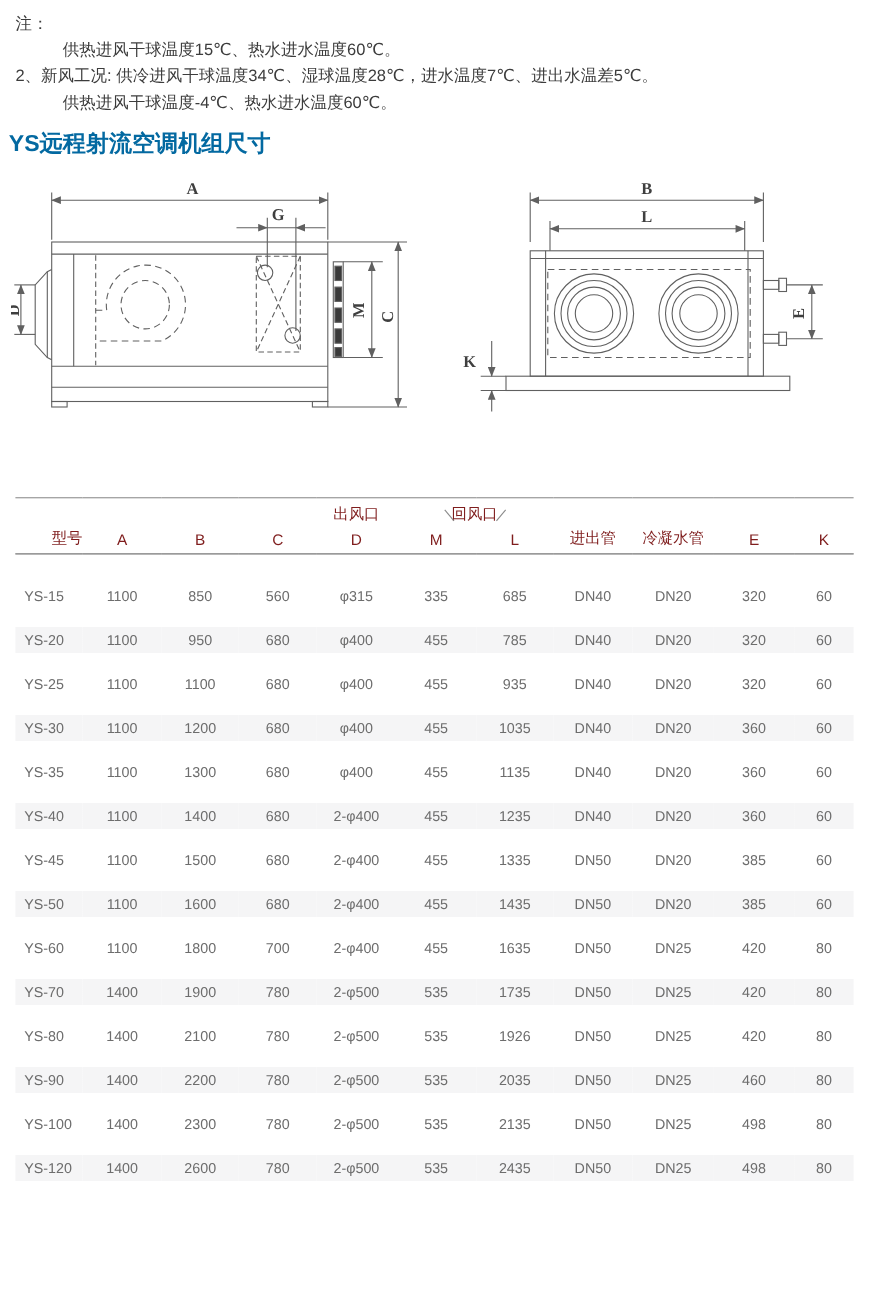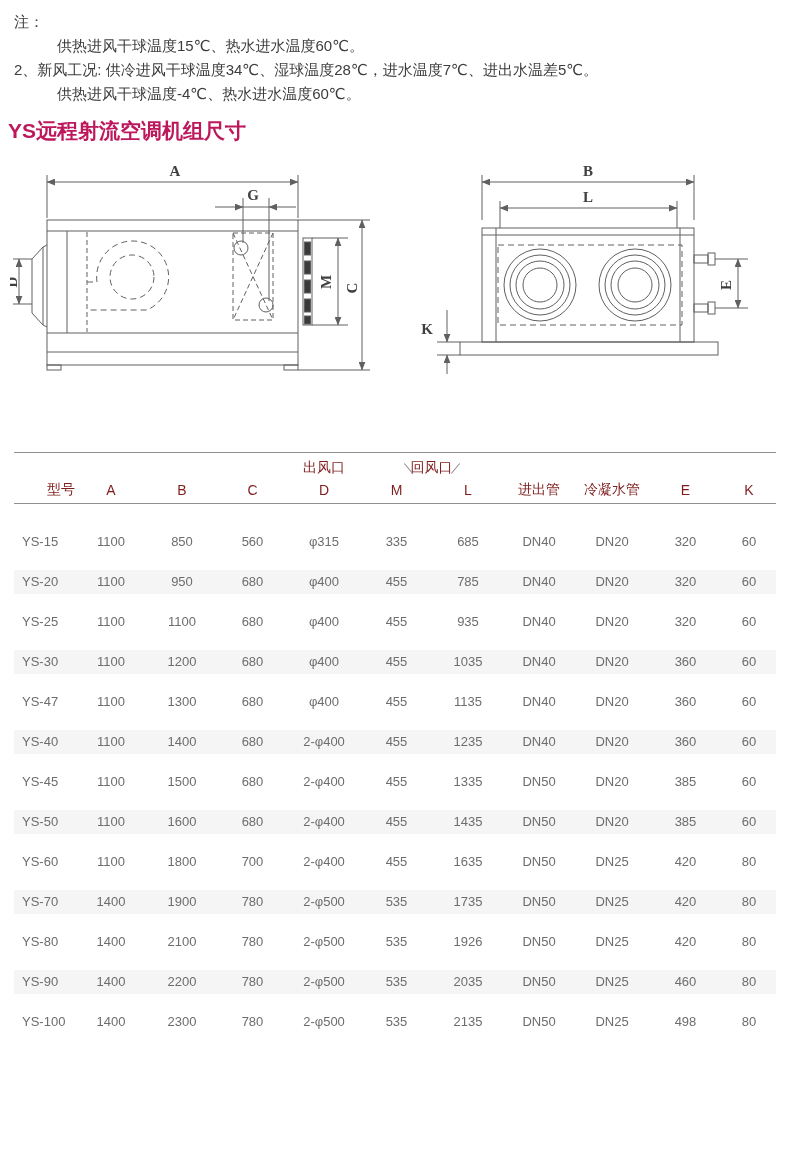--- a/index.html
+++ b/index.html
@@ -36,21 +36,21 @@
 </head>
 <body>
 
 <div class="notes">
   <div>注：</div>
   <div class="note-cont">供热进风干球温度15℃、热水进水温度60℃。</div>
   <div>2、新风工况: 供冷进风干球温度34℃、湿球温度28℃，进水温度7℃、进出水温差5℃。</div>
   <div class="note-cont">供热进风干球温度-4℃、热水进水温度60℃。</div>
 </div>
 
-<h1 class="section-title" style="color: #be185d;">YS远程射流空调机组尺寸</h1>
+<h1 class="section-title" style="color: #0369a1;">YS远程射流空调机组尺寸</h1>
 
 <div class="diagrams">
 
   <svg class="svg-side" width="370" height="222" viewBox="0 0 370 222">
     <defs>
       <marker id="arr" viewBox="0 0 10 8" refX="9.5" refY="4" markerWidth="9" markerHeight="7" orient="auto-start-reverse">
         <path d="M0,0 L10,4 L0,8 z" fill="#606060"></path>
       </marker>
     </defs>
     <g stroke="#606060" stroke-width="1" fill="none">
@@ -263,21 +263,21 @@
         <td>680</td>
         <td>φ400</td>
         <td>455</td>
         <td>1035</td>
         <td>DN40</td>
         <td>DN20</td>
         <td>360</td>
         <td>60</td>
       </tr>
       <tr class="">
-        <td>YS-47</td>
+        <td>YS-35</td>
         <td>1100</td>
         <td>1300</td>
         <td>680</td>
         <td>φ400</td>
         <td>455</td>
         <td>1135</td>
         <td>DN40</td>
         <td>DN20</td>
         <td>360</td>
         <td>60</td>
@@ -379,14 +379,27 @@
         <td>2300</td>
         <td>780</td>
         <td>2-φ500</td>
         <td>535</td>
         <td>2135</td>
         <td>DN50</td>
         <td>DN25</td>
         <td>498</td>
         <td>80</td>
       </tr>
+      <tr class="stripe">
+        <td>YS-120</td>
+        <td>1400</td>
+        <td>2600</td>
+        <td>780</td>
+        <td>2-φ500</td>
+        <td>535</td>
+        <td>2435</td>
+        <td>DN50</td>
+        <td>DN25</td>
+        <td>498</td>
+        <td>80</td>
+      </tr>
     </tbody>
 </table>
 
 </body></html>

